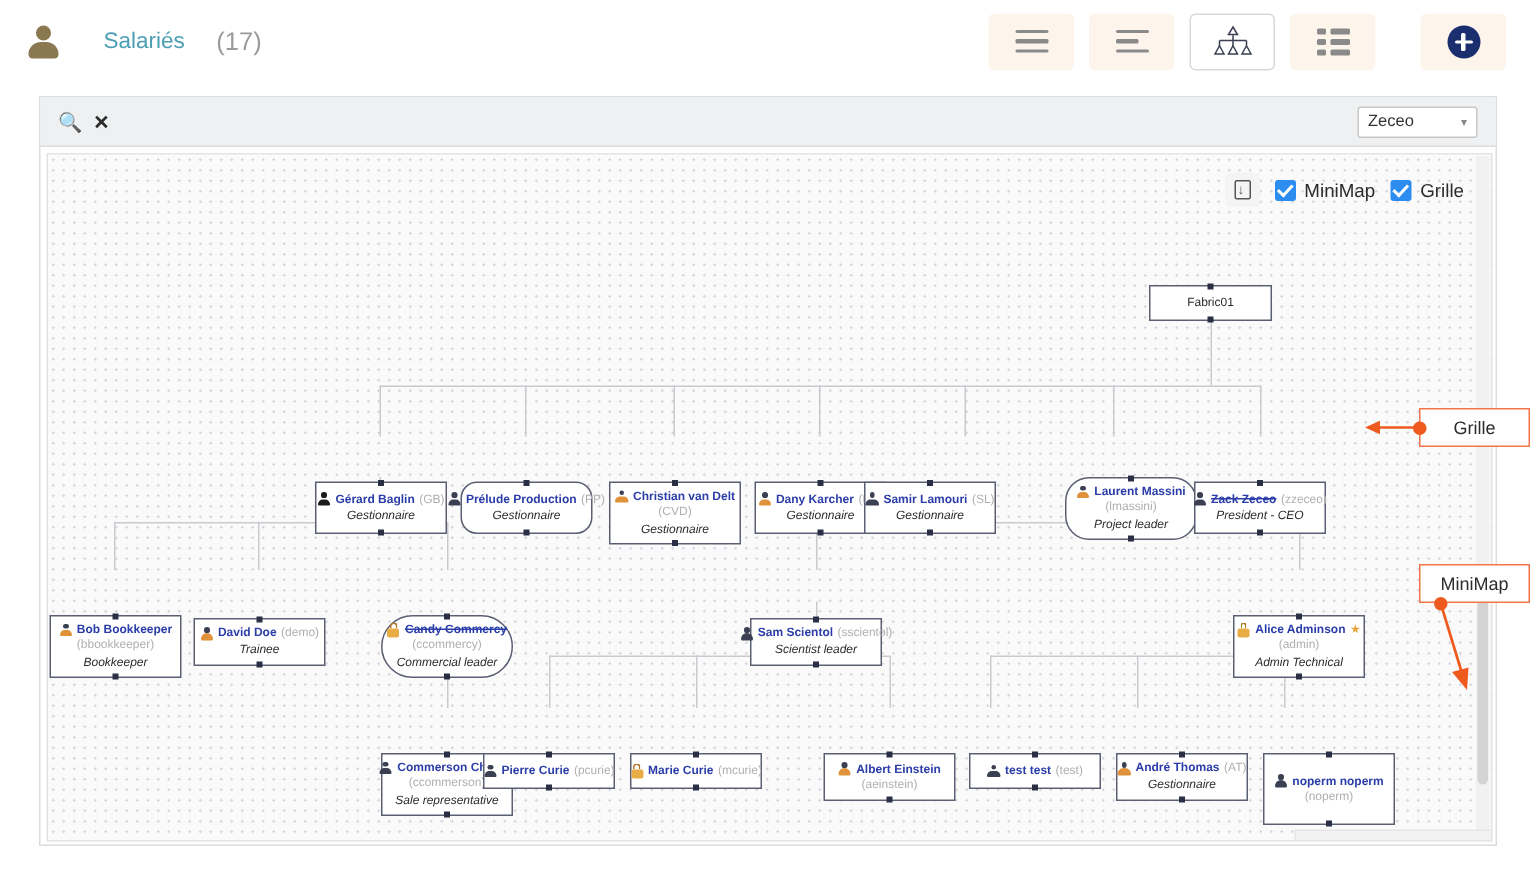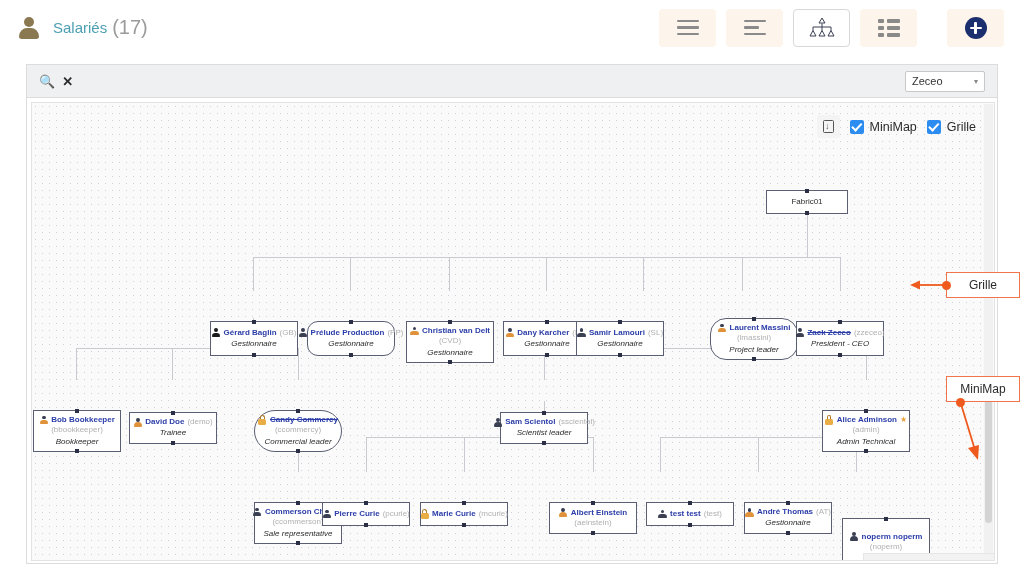--- a/index.html
+++ b/index.html
@@ -9,32 +9,32 @@
     background:#ffffff;
     color:#3c3c3c;
     font-size:12px;
   }
 
   
   .app-header{
     height:55px; display:flex; align-items:center;
     padding:0 20px 0 18px; background:#fff;
   }
-  .title-block{ display:flex; align-items:center; gap:13px; flex:1; }
+  .title-block{ display:flex; align-items:center; gap:29px; flex:1; }
   .user-glyph{ width:22px; height:22px; position:relative; }
   .user-glyph .head{
     position:absolute; left:6px; top:0; width:10px; height:10px;
     border-radius:50%; background:#8a7850;
   }
   .user-glyph .body{
     position:absolute; left:1px; top:11px; width:20px; height:11px;
     border-radius:9px 9px 3px 3px; background:#8a7850;
   }
   .page-title{ font-size:15px; color:#4c9fb3; font-weight:400; }
-  .page-count{ font-size:20px; color:#9b9b9b; margin-left:4px; }
+  .page-count{ font-size:17px; color:#9b9b9b; margin-left:4px; }
 
   .tool-group{ display:flex; align-items:center; gap:10px; }
   .tbtn{
     width:57px; height:38px; border-radius:4px; background:#fdf4ec;
     display:flex; align-items:center; justify-content:center;
     border:1px solid transparent; cursor:pointer;
   }
   .tbtn.active{ background:#fff; border:1px solid #d8d8d8; }
   .tbtn.plain{ background:#fdf4ec; }
   .tbtn.add{ background:#fdf4ec; width:57px; margin-left:20px; }
@@ -538,21 +538,21 @@
         <span class="av orange">
             <span class="h"></span>
             <span class="b"></span>
           </span>
         <span class="nname">André Thomas</span>
         <span class="nlogin">(AT)</span>
       </span>
       <span class="nrole">Gestionnaire</span>
     </div>
 
-    <div class="node" style="left:810px; top:399px; width:88px; height:48px;margin-top:16px;">
+    <div class="node" style="left:810px; top:399px; width:88px; height:48px;">
       <span class="port t"></span>
         <span class="port b"></span>
       <span class="nline1">
         <span class="av dark">
             <span class="h"></span>
             <span class="b"></span>
           </span>
         <span class="nname">noperm noperm</span>
       </span>
       <span class="nlogin-row">(noperm)</span>

